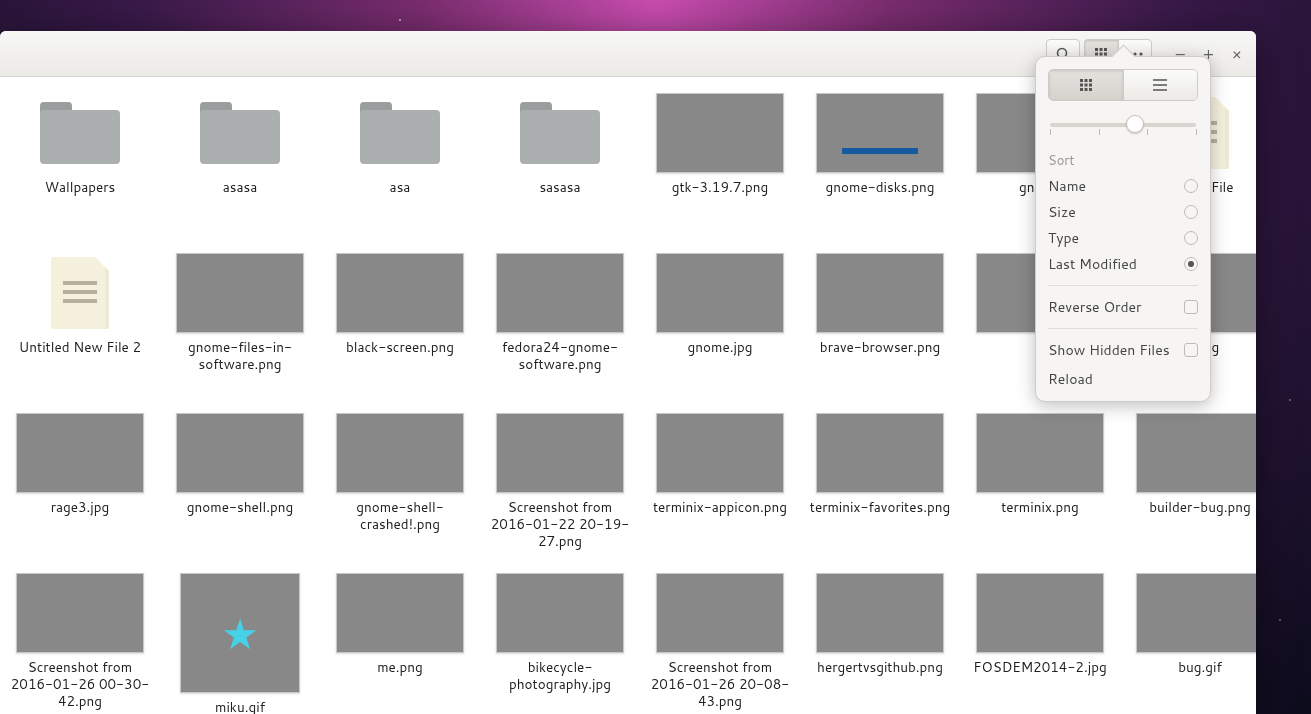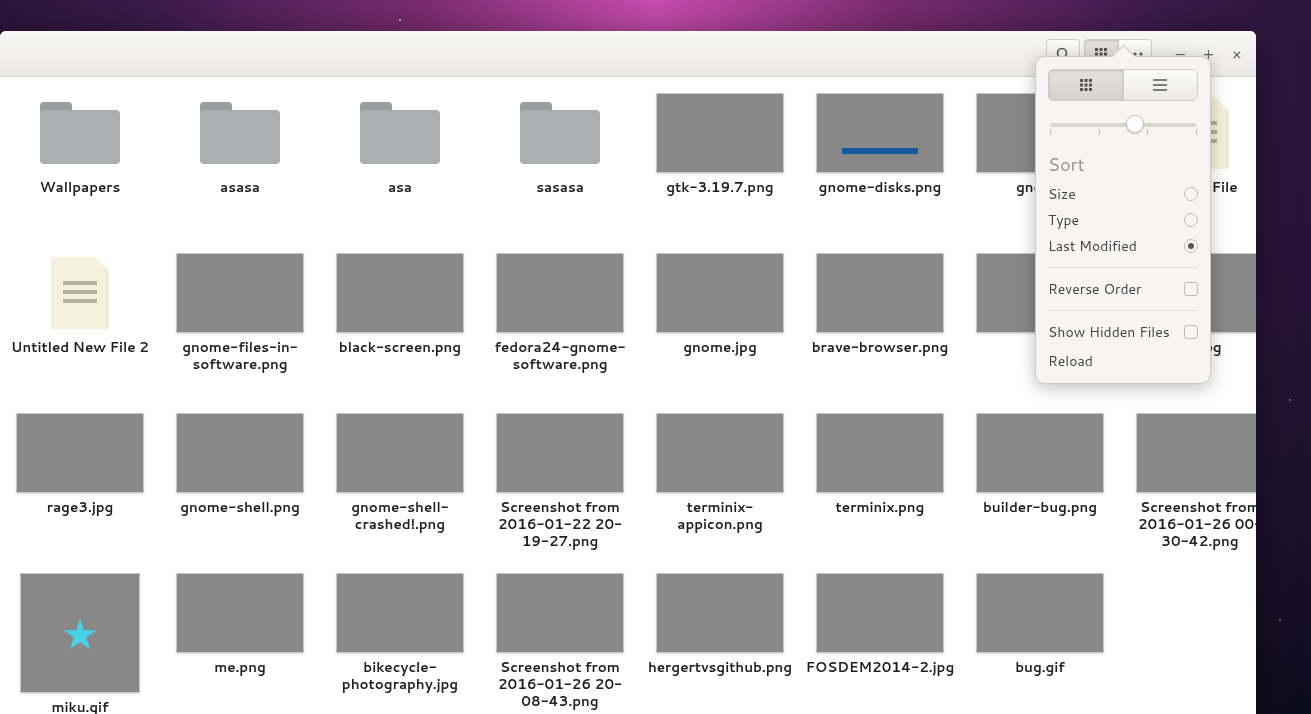--- a/index.html
+++ b/index.html
@@ -81,21 +81,20 @@
   .thumb.img {
     border:1px solid #c8c8c8;
     background:#888;
     box-shadow: 0 1px 2px rgba(0,0,0,.15);
   }
   .label {
     font-size:13.5px; color:#202020;
     line-height:1.25;
     max-width:150px;
     word-break: break-word;
-    font-weight: bold;
   }
 
   
   .folder {
     width:80px; height:62px; position:relative;
   }
   .folder::before {
     content:""; position:absolute; left:0; top:0;
     width:32px; height:12px; background:#9a9e9f;
     border-radius:4px 4px 0 0;
@@ -176,21 +175,21 @@
     background:linear-gradient(#fbfbfa,#eceae6);
   }
   .po-viewmode .half.active{ background:linear-gradient(#e4e2de,#d6d3cd); box-shadow:inset 0 1px 3px rgba(0,0,0,.15);}
   .po-viewmode .half + .half{ border-left:1px solid #cfcbc4;}
   .slider{
     height:24px; position:relative; margin:4px 2px 14px;
   }
   .slider-track{ position:absolute; left:0; right:0; top:10px; height:4px; background:#d8d5cf; border-radius:2px;}
   .slider-tick{ position:absolute; top:16px; width:1px; height:6px; background:#bfbbb3;}
   .slider-thumb{ position:absolute; top:2px; width:18px; height:18px; background:#fff; border:1px solid #c6c2ba; border-radius:50%; box-shadow:0 1px 2px rgba(0,0,0,.2);}
-  .po-heading{ color:#9a968e; font-size:18px; margin:6px 0 4px;}
+  .po-heading{ color:#9a968e; font-size:13px; margin:6px 0 4px;}
   .po-row{ display:flex; justify-content:space-between; align-items:center; height:26px;}
   .radio{ width:14px; height:14px; border:1px solid #bfbbb3; border-radius:50%; display:inline-flex;align-items:center;justify-content:center;}
   .radio.checked::after{content:"";width:6px;height:6px;background:#555;border-radius:50%;}
   .check{ width:14px; height:14px; border:1px solid #bfbbb3; border-radius:3px;}
   .po-sep{ height:1px; background:#e0ddd6; margin:8px 0;}
   .po-action{ height:26px; display:flex; align-items:flex-end;}
 
   
   svg{display:block}
 </style>
@@ -335,20 +334,24 @@
           <div class="thumb img th-grey"></div>
           <div class="label">gnome-shell-crashed!.png</div>
         </div>
         <div class="item">
           <div class="thumb img th-menu"></div>
           <div class="label">Screenshot from 2016-01-22 20-19-27.png</div>
         </div>
         <div class="item">
           <div class="thumb img th-menu"></div>
           <div class="label">terminix-appicon.png</div>
+        </div>
+        <div class="item">
+          <div class="thumb img th-fav"></div>
+          <div class="label">terminix-favorites.png</div>
         </div>
         <div class="item">
           <div class="thumb img th-terminix"></div>
           <div class="label">terminix.png</div>
         </div>
         <div class="item">
           <div class="thumb img th-builder"></div>
           <div class="label">builder-bug.png</div>
         </div>
         <div class="item">
@@ -426,20 +429,24 @@
         <div class="slider-tick" style="left: 33.3333%;"></div>
         <div class="slider-tick" style="left: 66.6667%;"></div>
         <div class="slider-tick" style="left: 100%;"></div>
       </div>
     <div class="slider-thumb" id="slider-thumb" style="left: calc(58% - 9px);"></div>
   </div>
 
   <div class="po-heading">Sort</div>
   <div id="sort-options">
       <div class="po-row">
+        <span>Name</span>
+        <span class="radio"></span>
+      </div>
+      <div class="po-row">
         <span>Size</span>
         <span class="radio"></span>
       </div>
       <div class="po-row">
         <span>Type</span>
         <span class="radio"></span>
       </div>
       <div class="po-row">
         <span>Last Modified</span>
         <span class="radio checked"></span>

